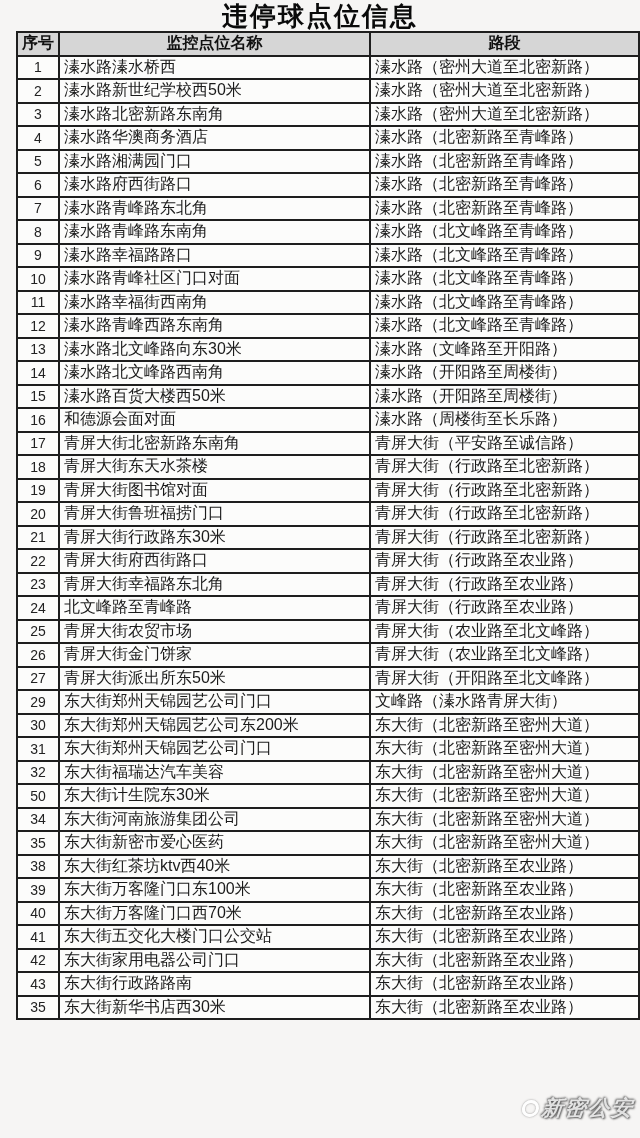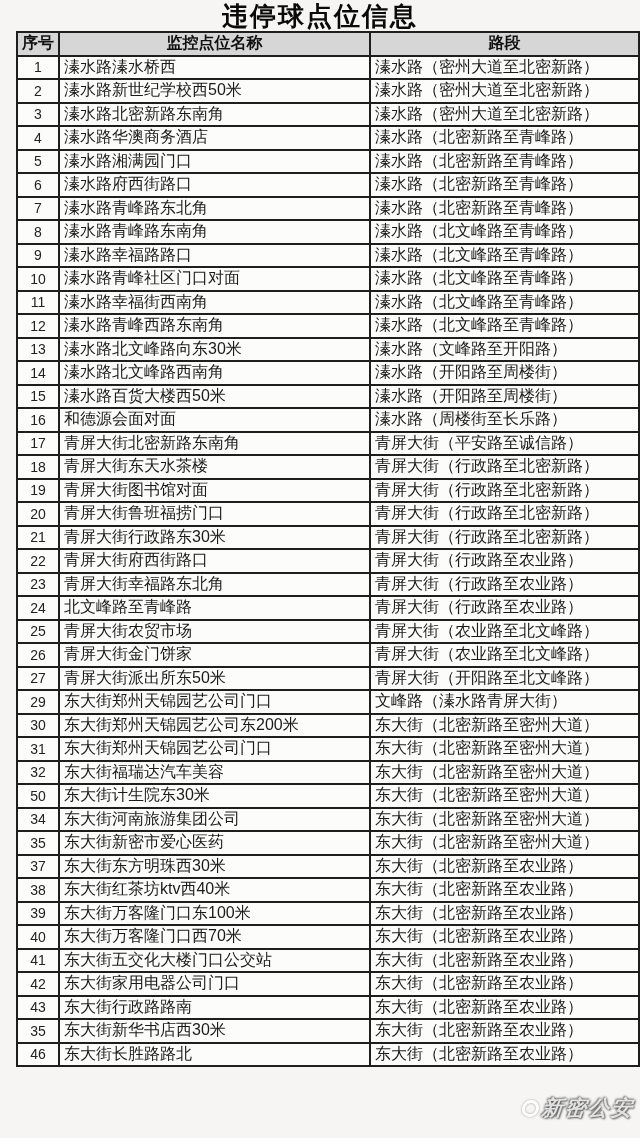--- a/index.html
+++ b/index.html
@@ -269,25 +269,20 @@
           <td class="col-no">34</td>
           <td class="col-name">东大街河南旅游集团公司</td>
           <td class="col-road">东大街（北密新路至密州大道）</td>
         </tr>
         <tr>
           <td class="col-no">35</td>
           <td class="col-name">东大街新密市爱心医药</td>
           <td class="col-road">东大街（北密新路至密州大道）</td>
         </tr>
         <tr>
-          <td class="col-no">37</td>
-          <td class="col-name">东大街东方明珠西30米</td>
-          <td class="col-road">东大街（北密新路至农业路）</td>
-        </tr>
-        <tr>
           <td class="col-no">38</td>
           <td class="col-name">东大街红茶坊ktv西40米</td>
           <td class="col-road">东大街（北密新路至农业路）</td>
         </tr>
         <tr>
           <td class="col-no">39</td>
           <td class="col-name">东大街万客隆门口东100米</td>
           <td class="col-road">东大街（北密新路至农业路）</td>
         </tr>
         <tr>
@@ -306,25 +301,20 @@
           <td class="col-road">东大街（北密新路至农业路）</td>
         </tr>
         <tr>
           <td class="col-no">43</td>
           <td class="col-name">东大街行政路路南</td>
           <td class="col-road">东大街（北密新路至农业路）</td>
         </tr>
         <tr>
           <td class="col-no">35</td>
           <td class="col-name">东大街新华书店西30米</td>
-          <td class="col-road">东大街（北密新路至农业路）</td>
-        </tr>
-        <tr>
-          <td class="col-no">46</td>
-          <td class="col-name">东大街长胜路路北</td>
           <td class="col-road">东大街（北密新路至农业路）</td>
         </tr>
       </tbody>
   </table>
 
   <div class="watermark">
     <span class="wm-icon"></span>
     <span class="wm-text">新密公安</span>
   </div>
 

